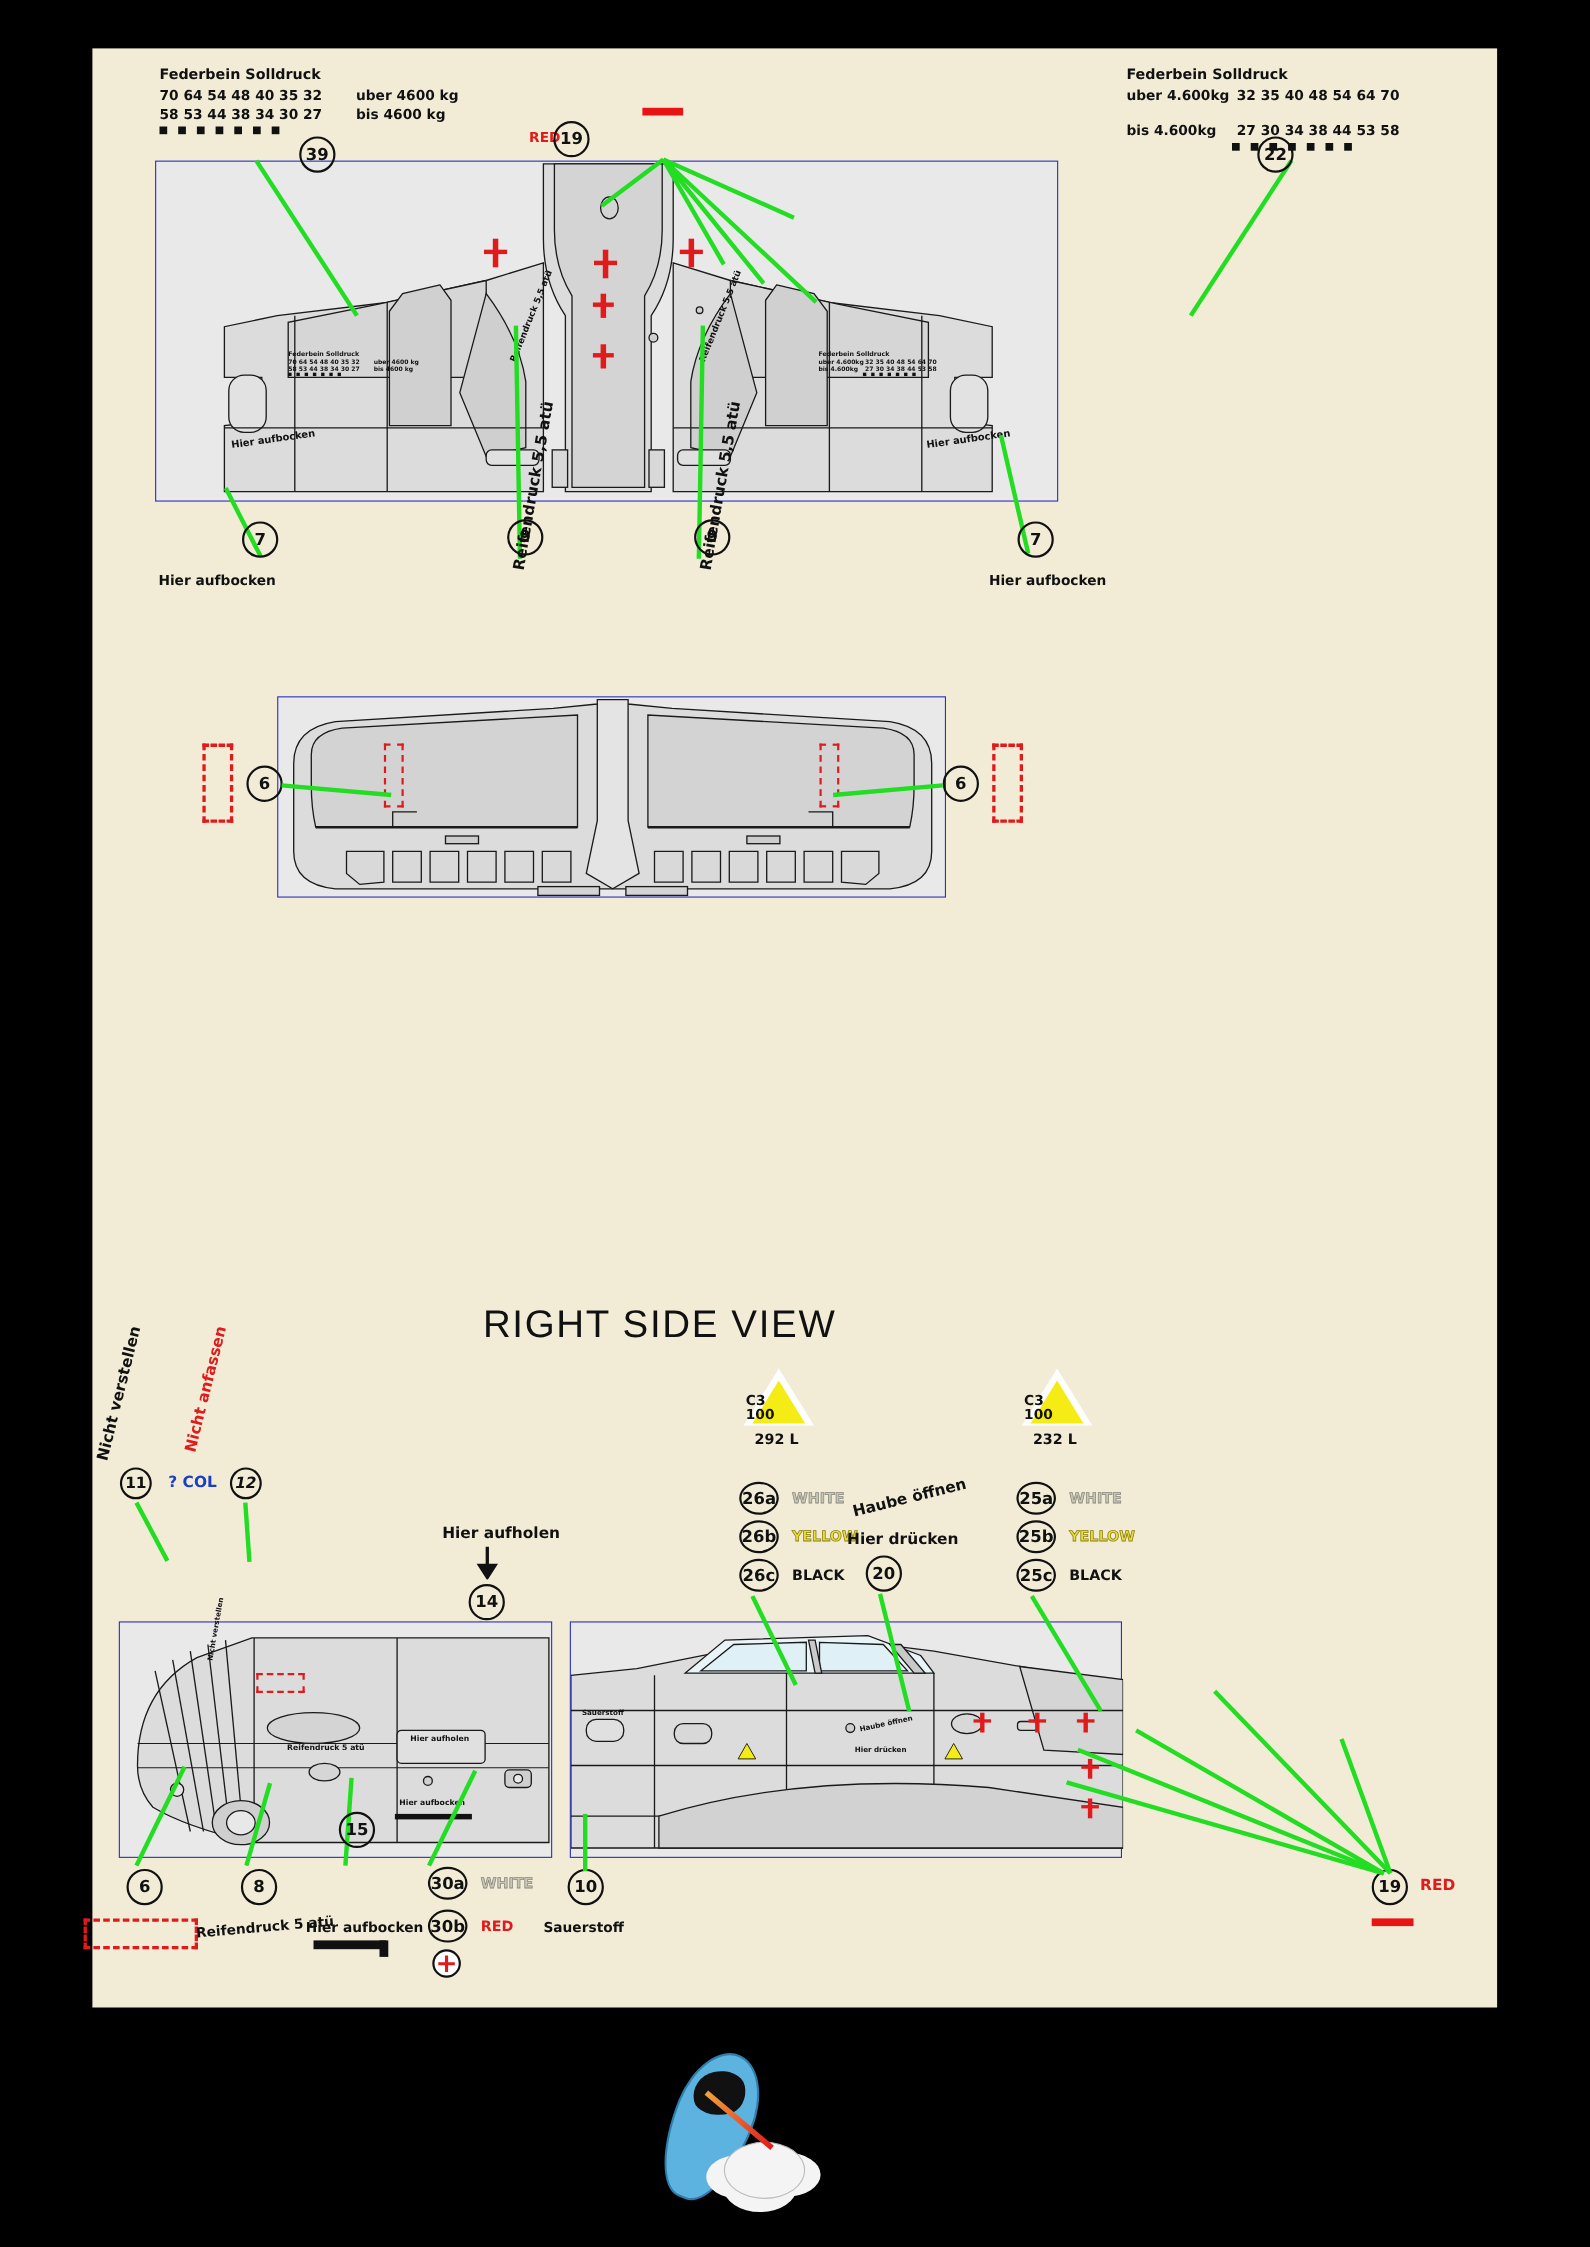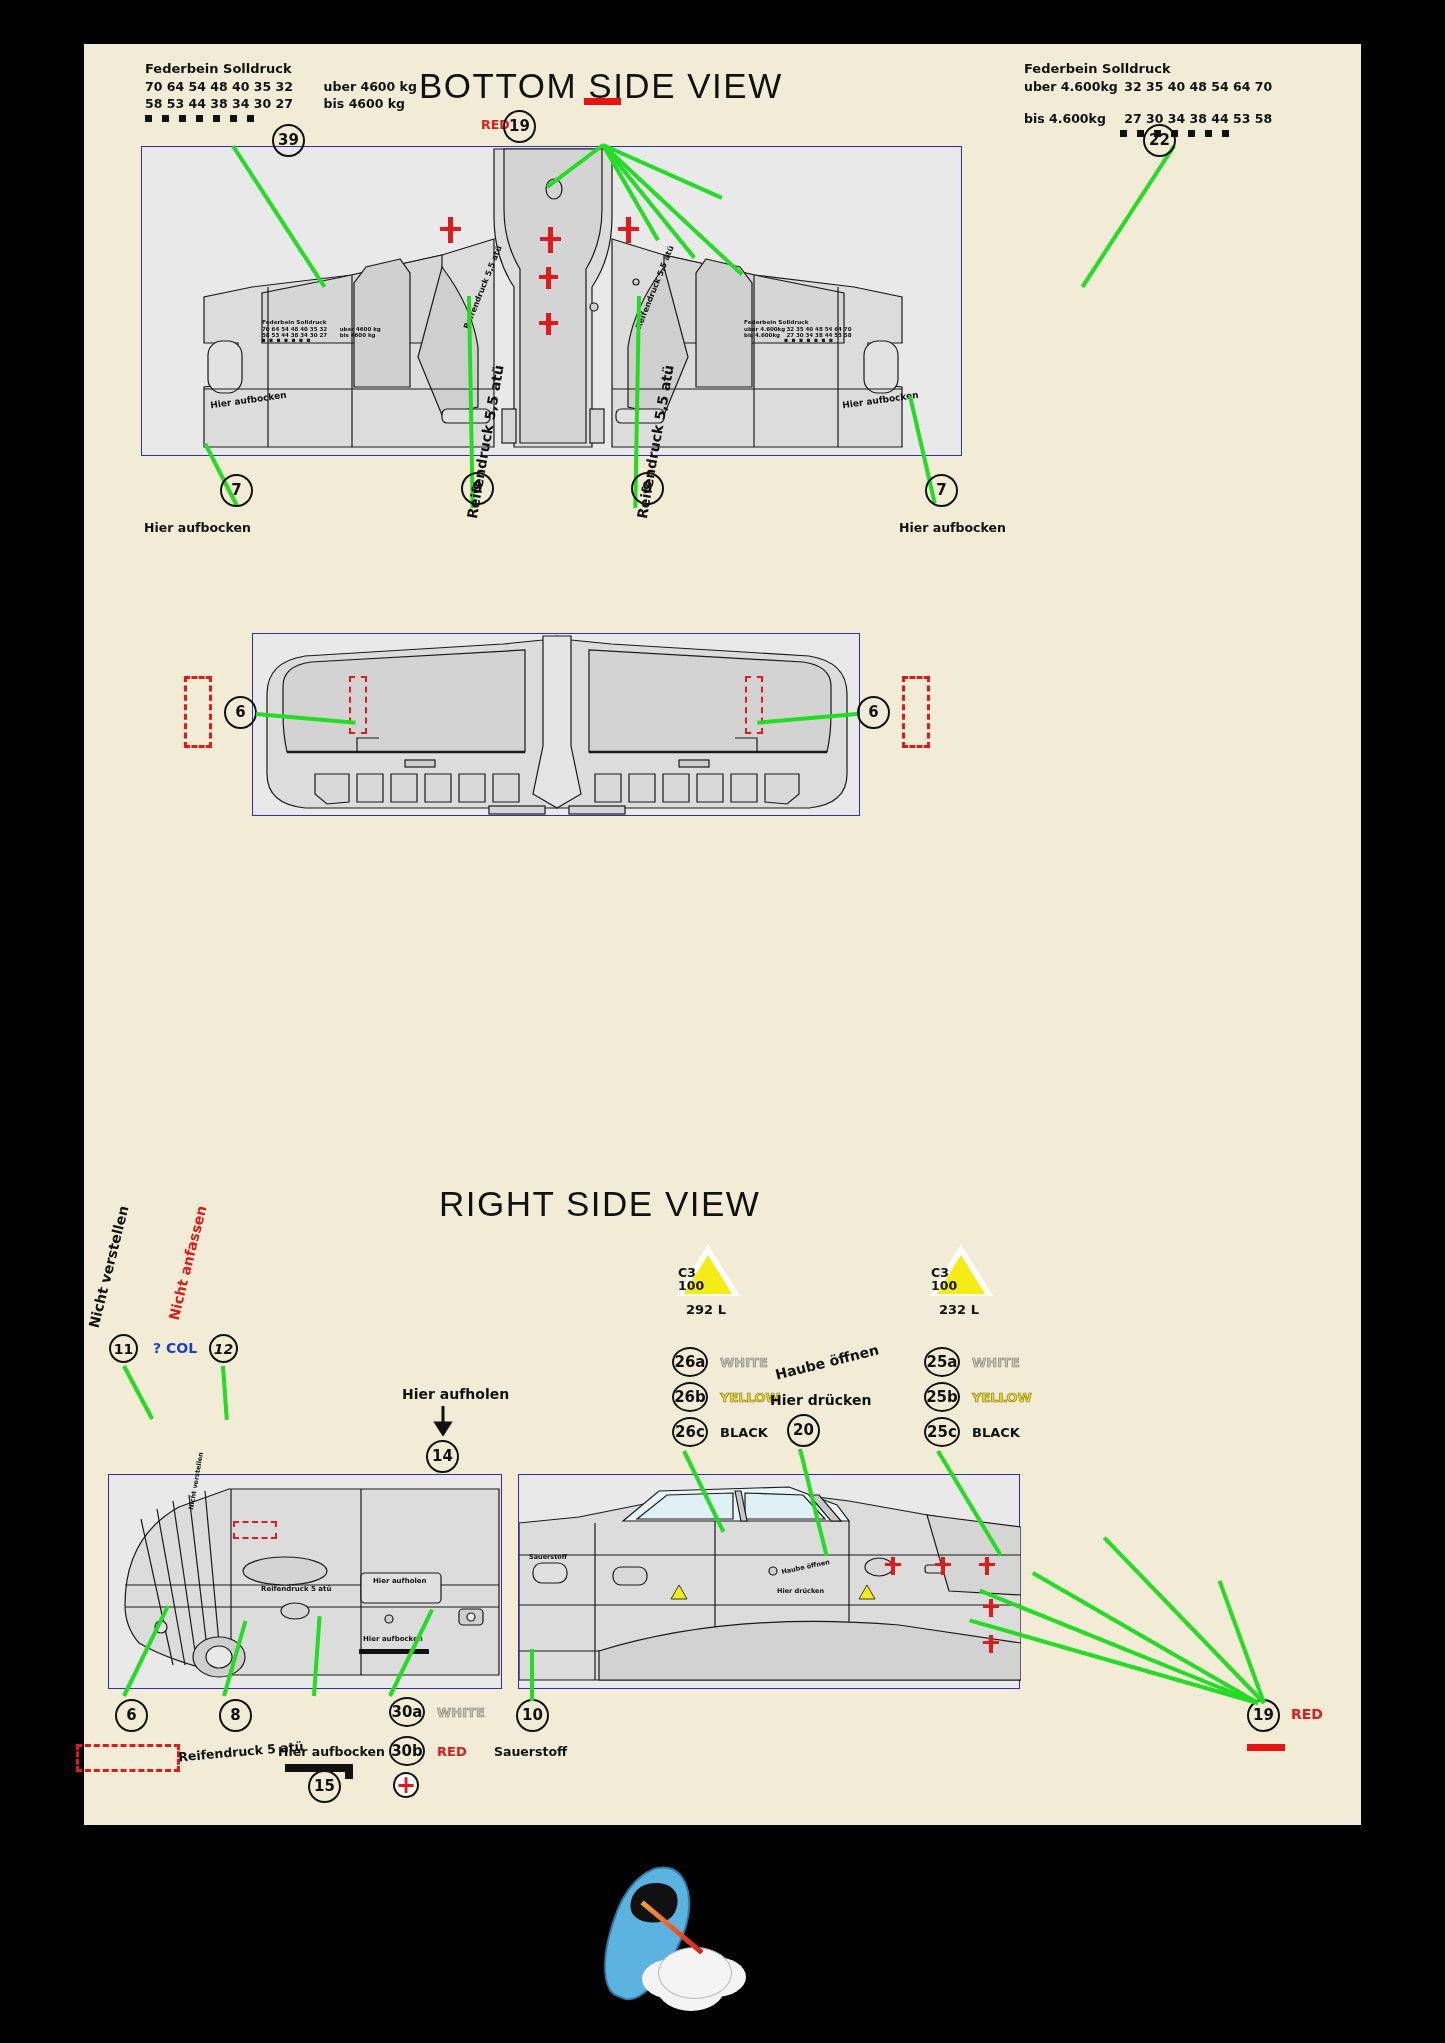--- a/index.html
+++ b/index.html
@@ -130,21 +130,20 @@
     background:#111; border-radius:48% 52% 40% 60% / 55% 45% 55% 45%;
     transform:rotate(-12deg);
   }
 </style>
 </head>
 <body>
 
 <div id="page">
   <div id="sheet">
 
-    <div class="abs view-title" style="left:335px; top:22px;">BOTTOM SIDE VIEW</div>
 
     <div class="abs" style="left:61px; top:17px;">
       <div class="stencil-hdr" style="font-size:13px;">Federbein Solldruck</div>
       <div class="stencil-hdr" style="font-size:12.5px; margin-top:3px;">
         <span>70 64 54 48 40 35 32</span>
         <span style="display:inline-block;width:22px;"></span>
         <span>uber 4600 kg</span>
       </div>
       <div class="stencil-hdr" style="font-size:12.5px; margin-top:2px;">
         <span>58 53 44 38 34 30 27</span>
@@ -560,21 +559,21 @@
     <div class="bub bub-32" style="left:31px; top:1655px;">
       <span>6</span>
     </div>
     <div class="dashbox" style="left:-8px; top:1700px; width:104px; height:28px;"></div>
 
     <div class="bub bub-32" style="left:135px; top:1655px;">
       <span>8</span>
     </div>
     <div class="abs lbl" style="left:94px; top:1700px; transform:rotate(-5deg);">Reifendruck 5 atü</div>
 
-    <div class="bub bub-32" style="left:224px; top:1726px;text-align:right;">
+    <div class="bub bub-32" style="left:224px; top:1603px;text-align:right;">
       <span>15</span>
     </div>
     <div class="abs lbl" style="left:194px; top:1700px;">Hier aufbocken</div>
     <div class="blackbar" style="left:201px; top:1720px; width:66px; height:8px;"></div>
     <div class="blackbar" style="left:261px; top:1720px; width:8px; height:15px;"></div>
 
     <div class="bub bub-ab" style="left:305px; top:1653px;">
       <span>30a</span>
     </div>
     <div class="abs lbl" style="left:353px; top:1661px; font-size:13px; color:#c9c6b4; -webkit-text-stroke:.7px #8a8a80;">WHITE</div>

